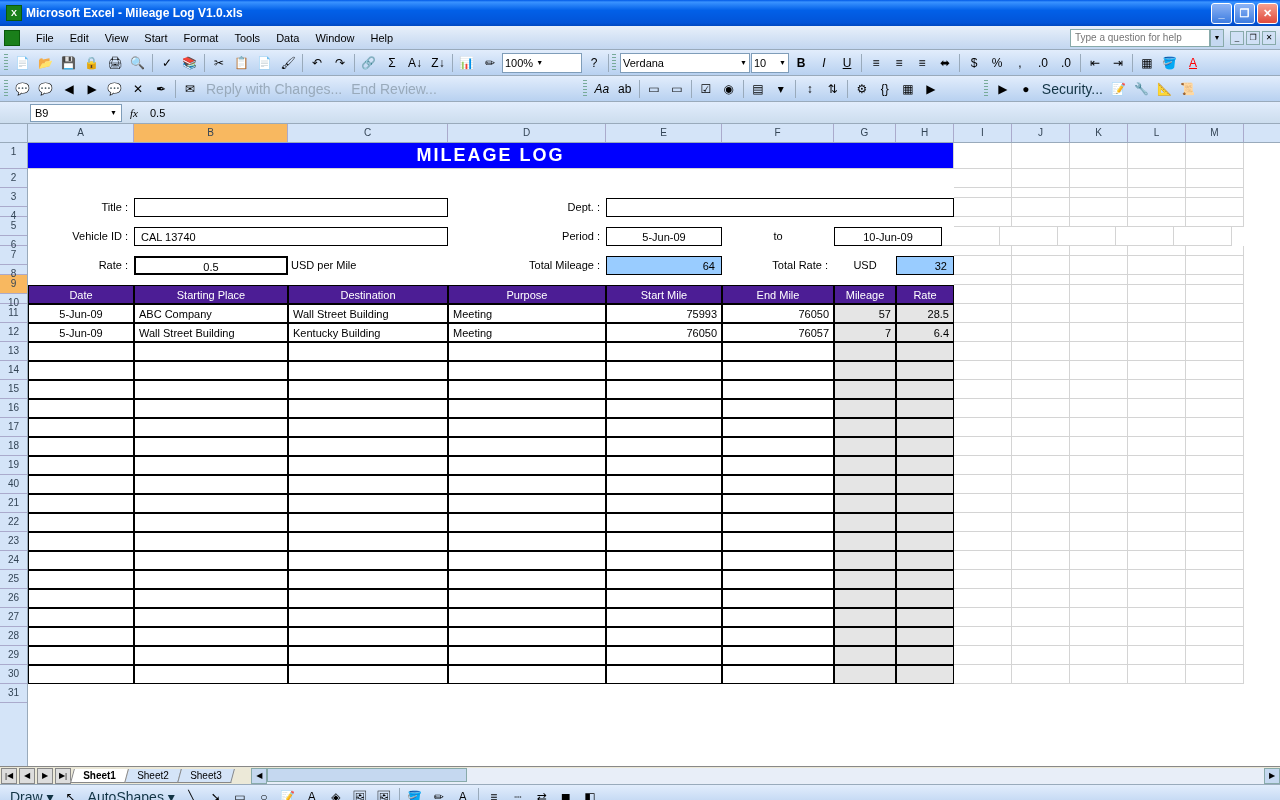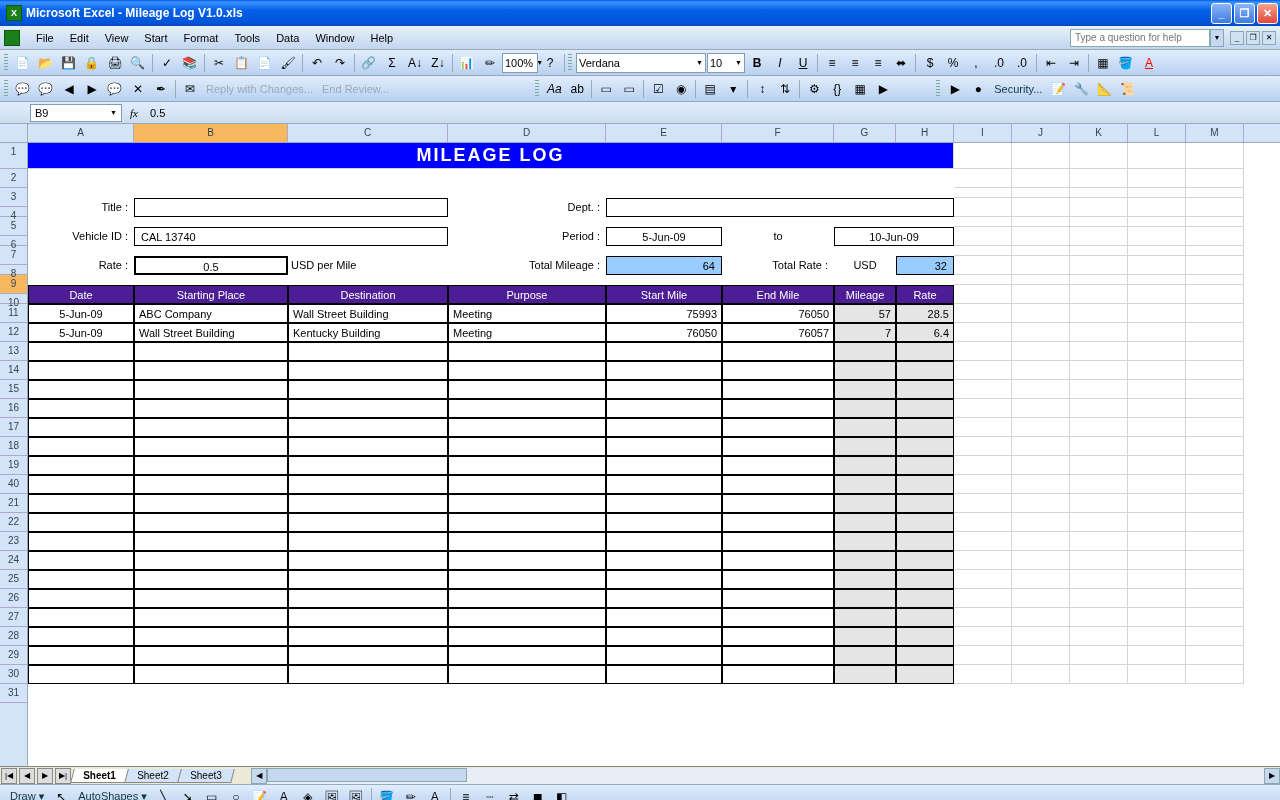--- a/index.html
+++ b/index.html
@@ -24,21 +24,21 @@
 .menubar .docbtns { display: flex; gap: 2px; margin-left: 6px; }
 .menubar .docbtn { width: 14px; height: 14px; border: 1px solid #8aa; background: #d0e0f5; font-size: 8px; display: flex; align-items: center; justify-content: center; }
 
 
 .toolbar { height: 26px; background: linear-gradient(#e2edfc,#b8d1f0); display: flex; align-items: center; padding: 0 4px; border-bottom: 1px solid #9ab; gap: 1px; }
 .toolbar .grip { width: 4px; height: 18px; background: repeating-linear-gradient(to bottom, #7a9 0, #7a9 1px, transparent 1px, transparent 3px); margin-right: 3px; }
 .tbtn { width: 22px; height: 22px; display: flex; align-items: center; justify-content: center; border-radius: 2px; cursor: pointer; font-size: 12px; }
 .tsep { width: 1px; height: 18px; background: #9ab; margin: 0 2px; }
 .tcombo { height: 20px; border: 1px solid #7f9db9; background: #fff; padding: 0 2px; font-size: 11px; display: flex; align-items: center; }
 .tcombo .arrow { margin-left: 3px; font-size: 7px; }
-.tlabel { padding: 0 4px; font-size: 11px; color: #134; cursor: pointer; }
+.tlabel { padding: 0 4px; font-size: 14px; color: #134; cursor: pointer; }
 
 
 .formulabar { height: 22px; background: linear-gradient(#e2edfc,#cde); display: flex; align-items: center; border-bottom: 1px solid #9ab; }
 .namebox { width: 92px; height: 18px; border: 1px solid #7f9db9; background: #fff; margin-left: 30px; padding: 0 4px; display: flex; align-items: center; }
 .namebox .arrow { margin-left: auto; font-size: 7px; }
 .fxlabel { padding: 0 8px; font-style: italic; font-family: serif; }
 .fxval { flex: 1; padding: 0 4px; }
 
 
 .gridwrap { position: relative; background: #fff; height: 642px; display: flex; }
@@ -137,21 +137,21 @@
   <div class="tbtn">↶</div>
   <div class="tbtn">↷</div>
   <div class="tsep"></div>
   <div class="tbtn">🔗</div>
   <div class="tbtn">Σ</div>
   <div class="tbtn">A↓</div>
   <div class="tbtn">Z↓</div>
   <div class="tsep"></div>
   <div class="tbtn">📊</div>
   <div class="tbtn">✏</div>
-  <div class="tcombo" style="width:36px">
+  <div class="tcombo" style="width:80px">
       <span>100%</span>
       <span class="arrow">▼</span>
     </div>
   <div class="tbtn">?</div>
   <div class="tsep"></div>
   <div class="grip"></div>
   <div class="tcombo" style="width:130px">
       <span>Verdana</span>
       <span class="arrow" style="margin-left:auto">▼</span>
     </div>
@@ -347,21 +347,21 @@
           <div class="cell cL"></div>
           <div class="cell cM"></div>
         </div>
 
       <div class="crow">
         <div class="cell cA fieldlabel noborder">Vehicle ID :</div>
         <div class="cell fieldbox" style="width:314px;padding-left:6px">CAL 13740</div>
         <div class="cell cD fieldlabel noborder">Period :</div>
         <div class="cell cE fieldbox" style="text-align:center">5-Jun-09</div>
         <div class="cell cF noborder" style="text-align:center">to</div>
-        <div class="cell fieldbox" style="width:120px;text-align:center">10-Jun-09</div>
+        <div class="cell fieldbox" style="width:108px;text-align:center">10-Jun-09</div>
         <div class="cell cI"></div>
           <div class="cell cJ"></div>
           <div class="cell cK"></div>
           <div class="cell cL"></div>
           <div class="cell cM"></div>
       </div>
 
       <div class="crow" style="height:10px">
           <div class="cell" style="width:926px;border:none"></div>
           <div class="cell cI"></div>

